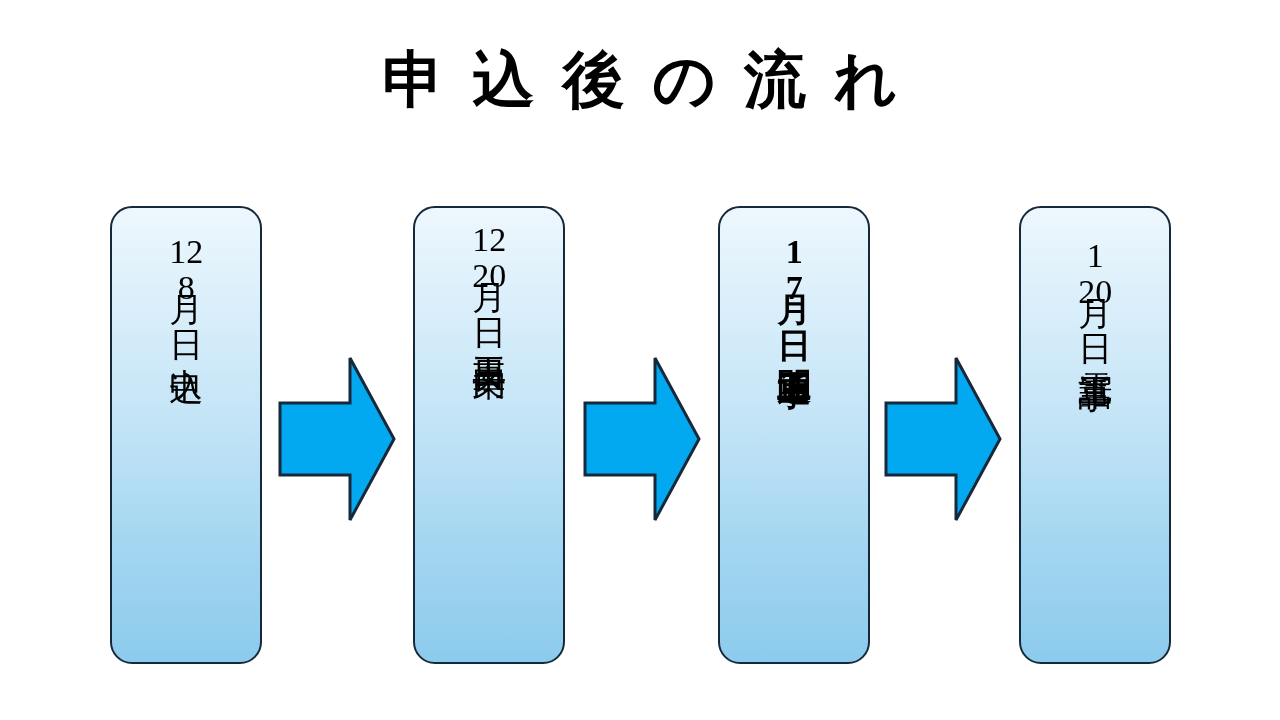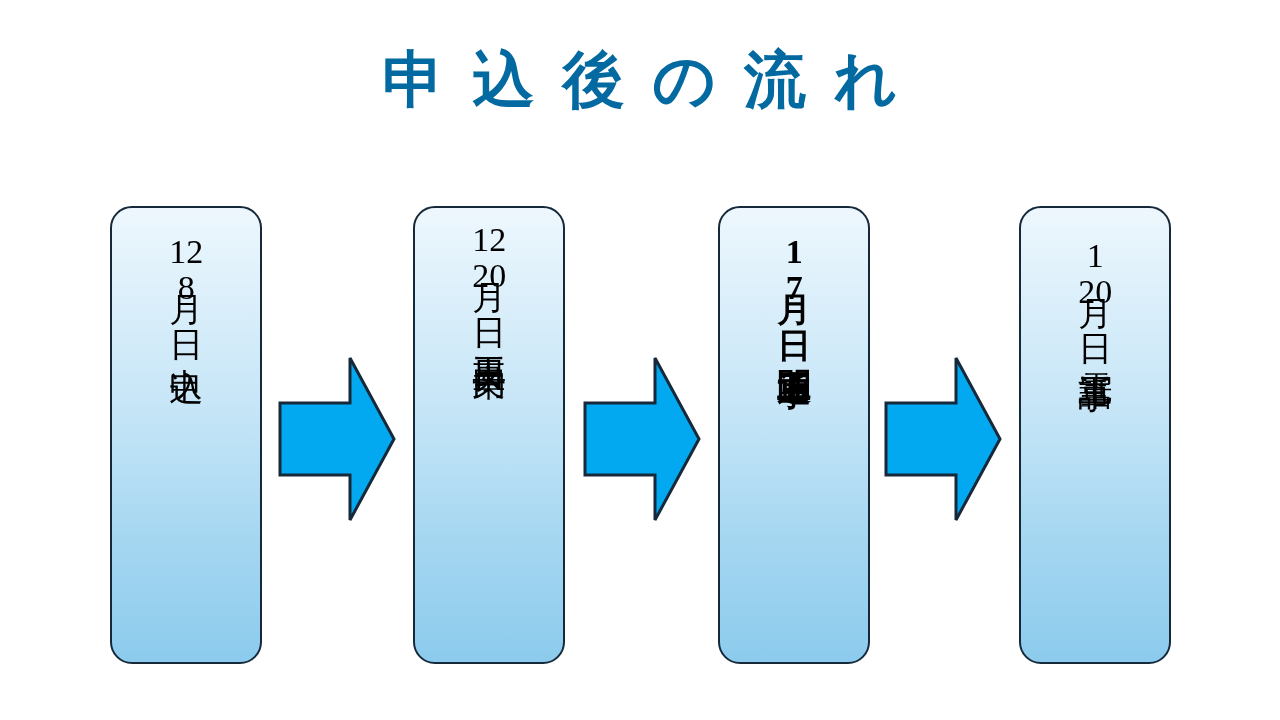--- a/index.html
+++ b/index.html
@@ -25,21 +25,21 @@
     left: 0;
     width: 1280px;
     text-align: center;
     font-family: "DejaVu Sans", "Liberation Sans", sans-serif;
     font-weight: bold;
     font-size: 62px;
     line-height: 76px;
     letter-spacing: 28px;
     
     text-indent: 28px;
-    color: #0369a1;
+    color: #000000;
     white-space: nowrap;
   }
 
   
   #flow {
     position: absolute;
     top: 206px;
     left: 0;
     width: 1280px;
     height: 460px;

